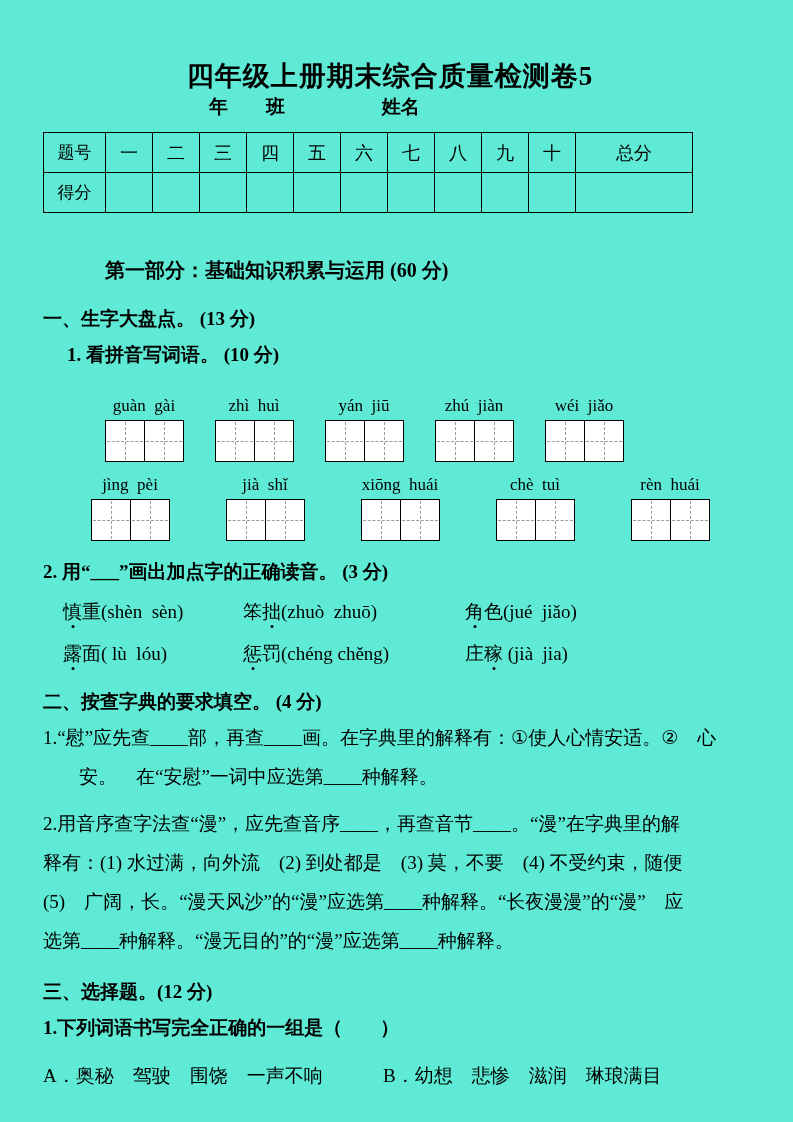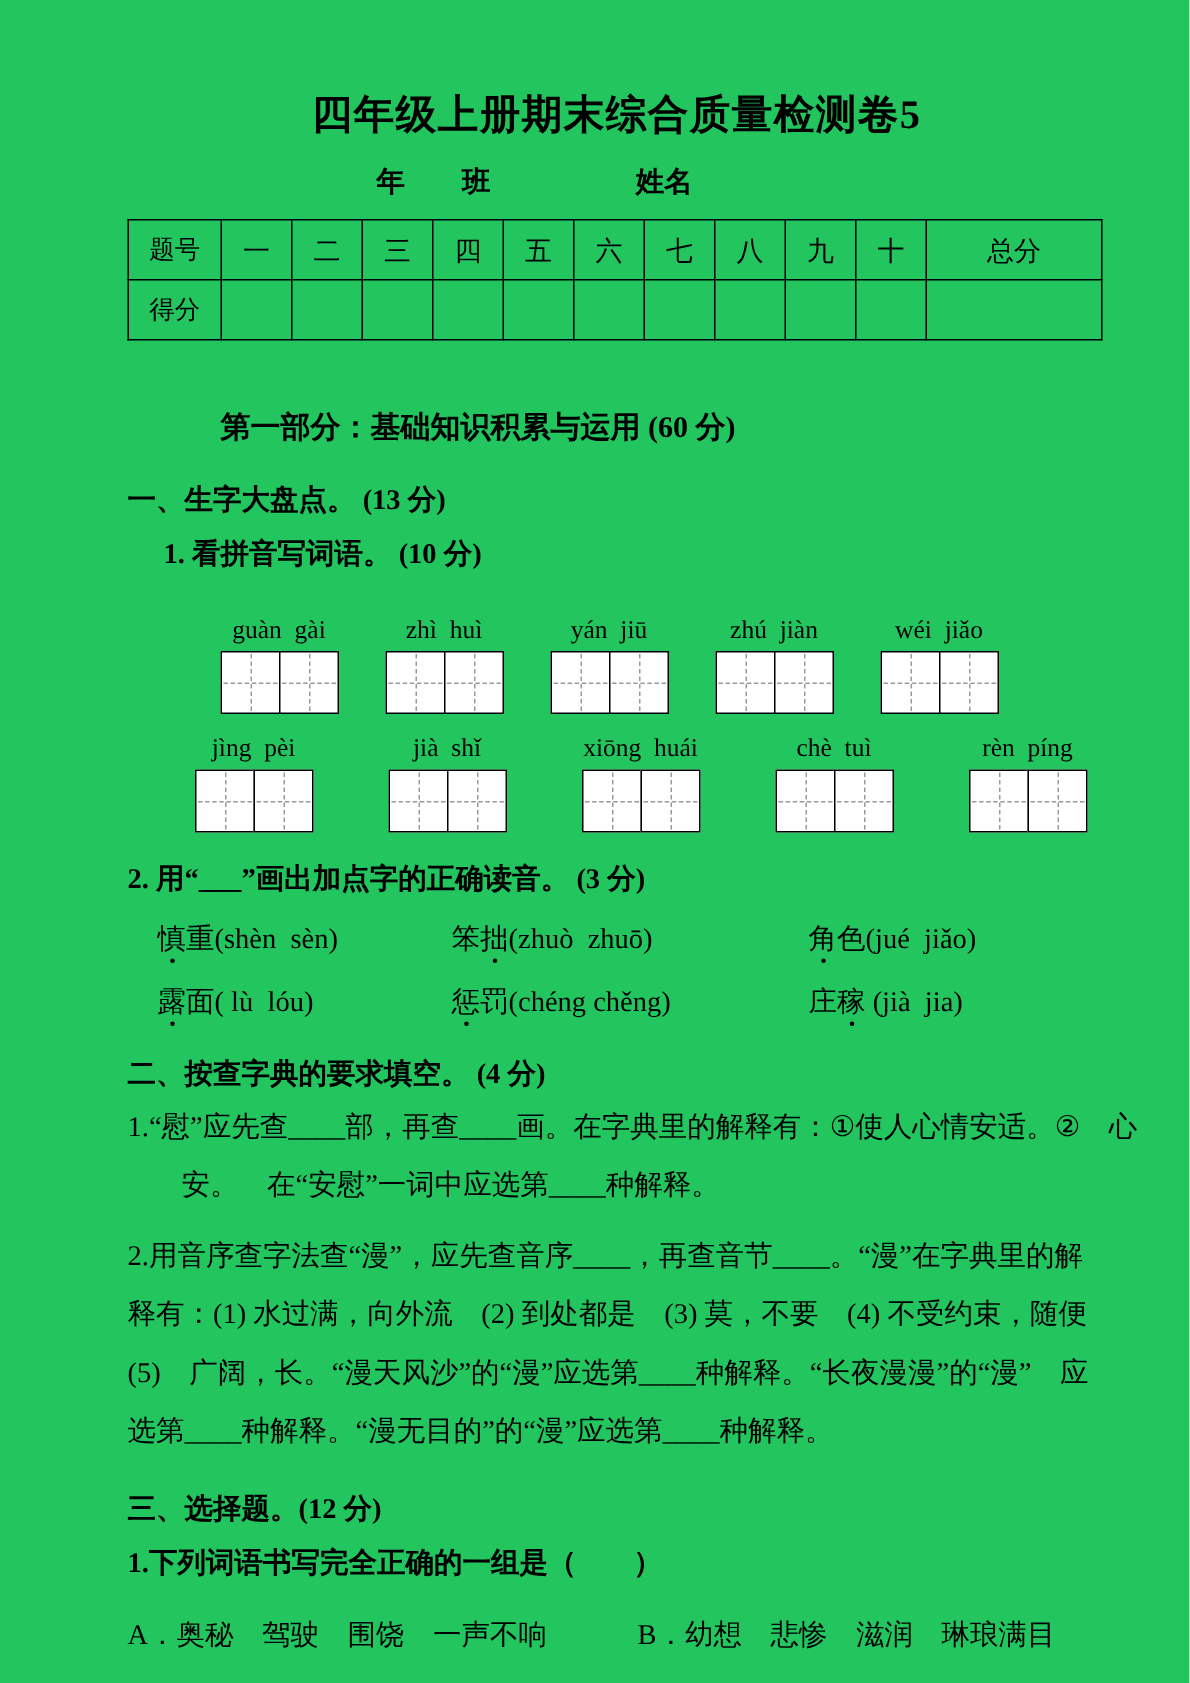--- a/index.html
+++ b/index.html
@@ -1,23 +1,23 @@
 <!DOCTYPE html>
 <html><head>
 <meta charset="utf-8">
 <style>
   html,body{margin:0;padding:0;background:#ffffff;}
   .sheet{
     width:793px;height:1122px;box-sizing:border-box;
-    padding:58px 56px 0 85px;overflow:hidden;
+    padding:58px 56px 0 43px;overflow:hidden;
     font-family:"Liberation Serif","DejaVu Serif","DejaVu Sans",serif;
-    color:#000;background:#22c55e;
+    color:#000;background:#5eead4;
   }
   .title{margin:0;text-align:center;font-size:27px;font-weight:bold;letter-spacing:1px;}
-  .name-line{margin-top:14px;font-size:19px;font-weight:bold;}
+  .name-line{font-size:19px;font-weight:bold;}
   .name-line .class-lbl{margin-left:166px;}
   .name-line .name-lbl{margin-left:92px;}
 
   .score-table{border-collapse:collapse;margin-top:12px;width:650px;table-layout:fixed;border-radius:25px;}
   .score-table td{border:1px solid #000;height:39px;text-align:center;font-size:18px;padding:0;}
   .score-table td.lbl{font-size:17px;}
 
   .part-heading{margin-top:44px;margin-left:62px;font-size:20px;font-weight:bold;}
   .sec-heading{margin-top:22px;font-size:19px;font-weight:bold;}
   .q-heading{margin-top:10px;margin-left:24px;font-size:19px;font-weight:bold;}
@@ -27,21 +27,21 @@
   .pinyin-row.r2{margin-left:32px;gap:25px;}
   .pinyin-unit{width:110px;text-align:center;}
   .pinyin-label{font-size:17px;white-space:pre;margin-bottom:4px;}
   .wgrid{display:flex;justify-content:center;}
   .wcell{width:38px;height:40px;border:1px solid #000;position:relative;margin-left:-1px;background:#fff;}
   .wcell:first-child{margin-left:0;}
   .wcell::before{content:"";position:absolute;left:50%;top:1px;bottom:1px;border-left:1px dashed #9a9a9a;}
   .wcell::after{content:"";position:absolute;top:50%;left:1px;right:1px;border-top:1px dashed #9a9a9a;}
 
   .duyin{margin-top:14px;margin-left:20px;font-size:19px;}
-  .duyin-row{display:flex;margin-bottom:16px;gap:16px;}
+  .duyin-row{display:flex;margin-bottom:16px;}
   .duyin-item{white-space:pre;}
   .duyin-row .c1{width:180px;}
   .duyin-row .c2{width:222px;}
   .dotchar{position:relative;display:inline-block;}
   .dotchar::after{content:"";position:absolute;left:50%;bottom:-3px;width:3px;height:3px;border-radius:50%;background:#000;transform:translateX(-50%);}
 
   .para{font-size:19px;line-height:2.05;width:655px;margin:4px 0 8px;}
   .para.hang{padding-left:36px;text-indent:-36px;}
 
   .options{display:flex;margin-top:22px;font-size:19px;}
@@ -173,21 +173,21 @@
         </div>
     </div>
     <div class="pinyin-unit">
       <div class="pinyin-label">chè  tuì</div>
       <div class="wgrid">
           <div class="wcell"></div>
           <div class="wcell"></div>
         </div>
     </div>
     <div class="pinyin-unit">
-      <div class="pinyin-label">rèn  píng</div>
+      <div class="pinyin-label">rèn  huái</div>
       <div class="wgrid">
           <div class="wcell"></div>
           <div class="wcell"></div>
         </div>
     </div>
   </div>
 
   <div class="q-heading" style="margin-left:0;margin-top:18px;">2. 用“___”画出加点字的正确读音。 (3 分)</div>
 
   <div class="duyin">

